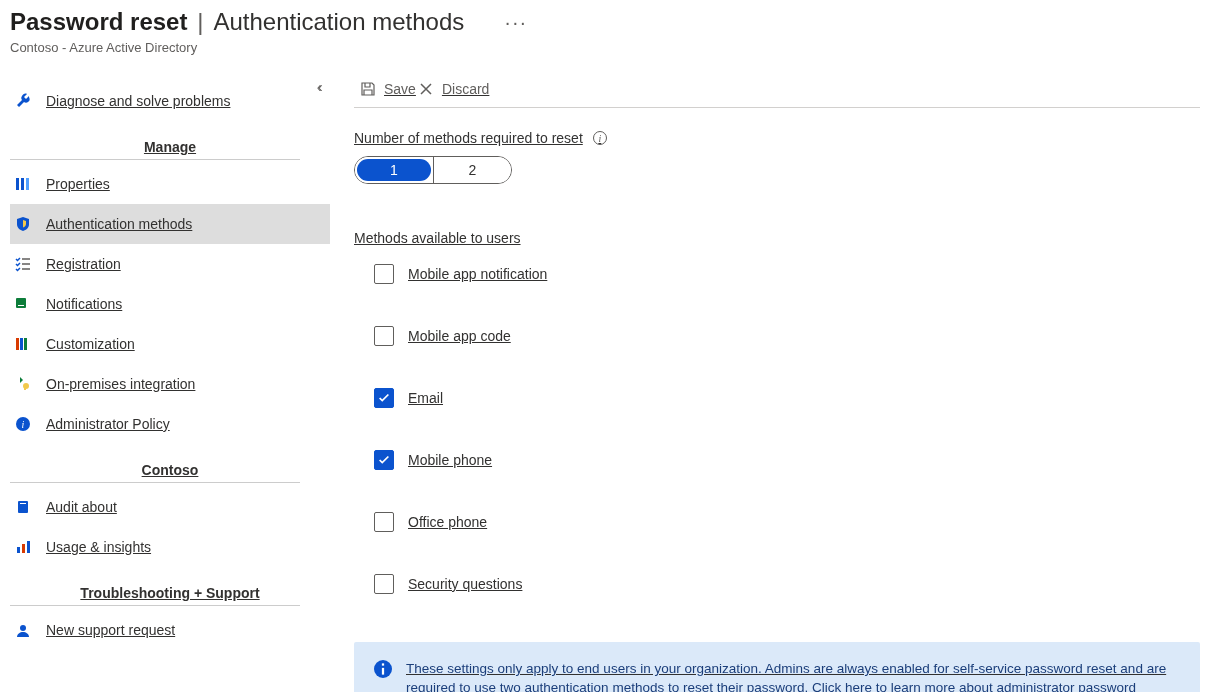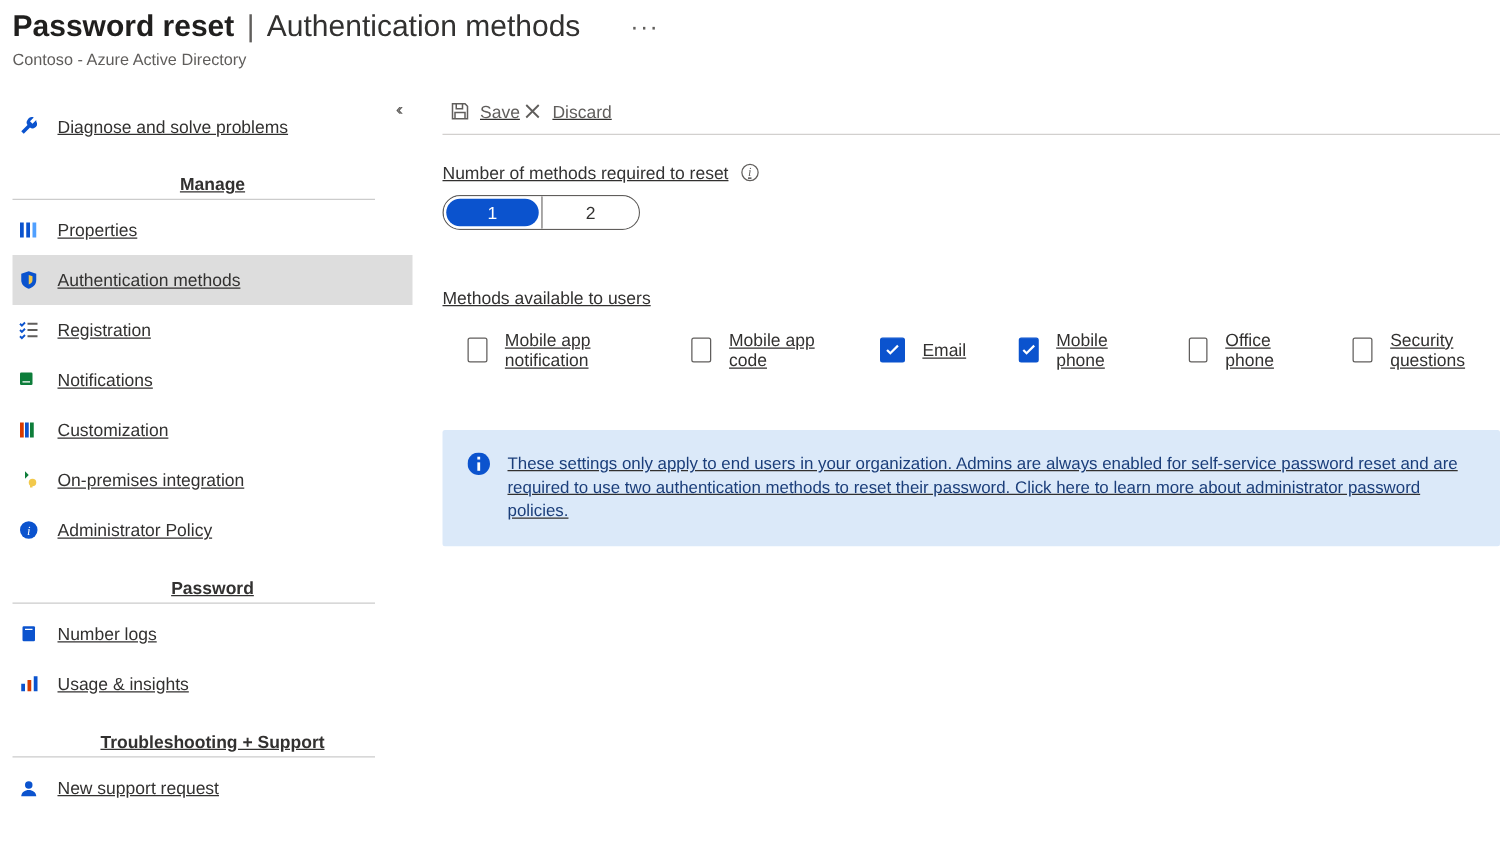--- a/index.html
+++ b/index.html
@@ -193,20 +193,21 @@
 
   .section-label {
     margin-top: 46px;
     font-size: 14px;
     color: #323130;
   }
   .checklist {
     margin-top: 18px;
     margin-left: 20px;
     display: flex;
+    flex-direction: column;
     gap: 42px;
   }
   .check-item {
     display: flex;
     align-items: center;
     gap: 14px;
   }
   .checkbox {
     width: 20px;
     height: 20px;
@@ -334,31 +335,31 @@
           <span class="nav-icon">
             <svg viewBox="0 0 16 16" width="16" height="16">
                 <circle cx="8" cy="8" r="7" fill="#0b53ce"></circle>
                 <text x="8" y="12" font-size="10" fill="#fff" text-anchor="middle" font-family="serif" font-style="italic">i</text>
               </svg>
           </span>
           <span>Administrator Policy</span>
         </div>
       </div>
 
-      <div class="nav-group-label">Password</div>
+      <div class="nav-group-label">Contoso</div>
       <hr class="nav-rule">
       <div class="nav-indent">
         <div class="nav-item">
           <span class="nav-icon">
             <svg viewBox="0 0 16 16" width="16" height="16">
                 <rect x="3" y="2" width="10" height="12" rx="1" fill="#0b53ce"></rect>
                 <rect x="5" y="4" width="6" height="1" fill="#fff"></rect>
               </svg>
           </span>
-          <span>Number logs</span>
+          <span>Audit about</span>
         </div>
         <div class="nav-item">
           <span class="nav-icon">
             <svg viewBox="0 0 16 16" width="16" height="16">
                 <rect x="2" y="8" width="3" height="6" fill="#0b53ce"></rect>
                 <rect x="7" y="5" width="3" height="9" fill="#d83b01"></rect>
                 <rect x="12" y="2" width="3" height="12" fill="#0b53ce"></rect>
               </svg>
           </span>
           <span>Usage &amp; insights</span>

